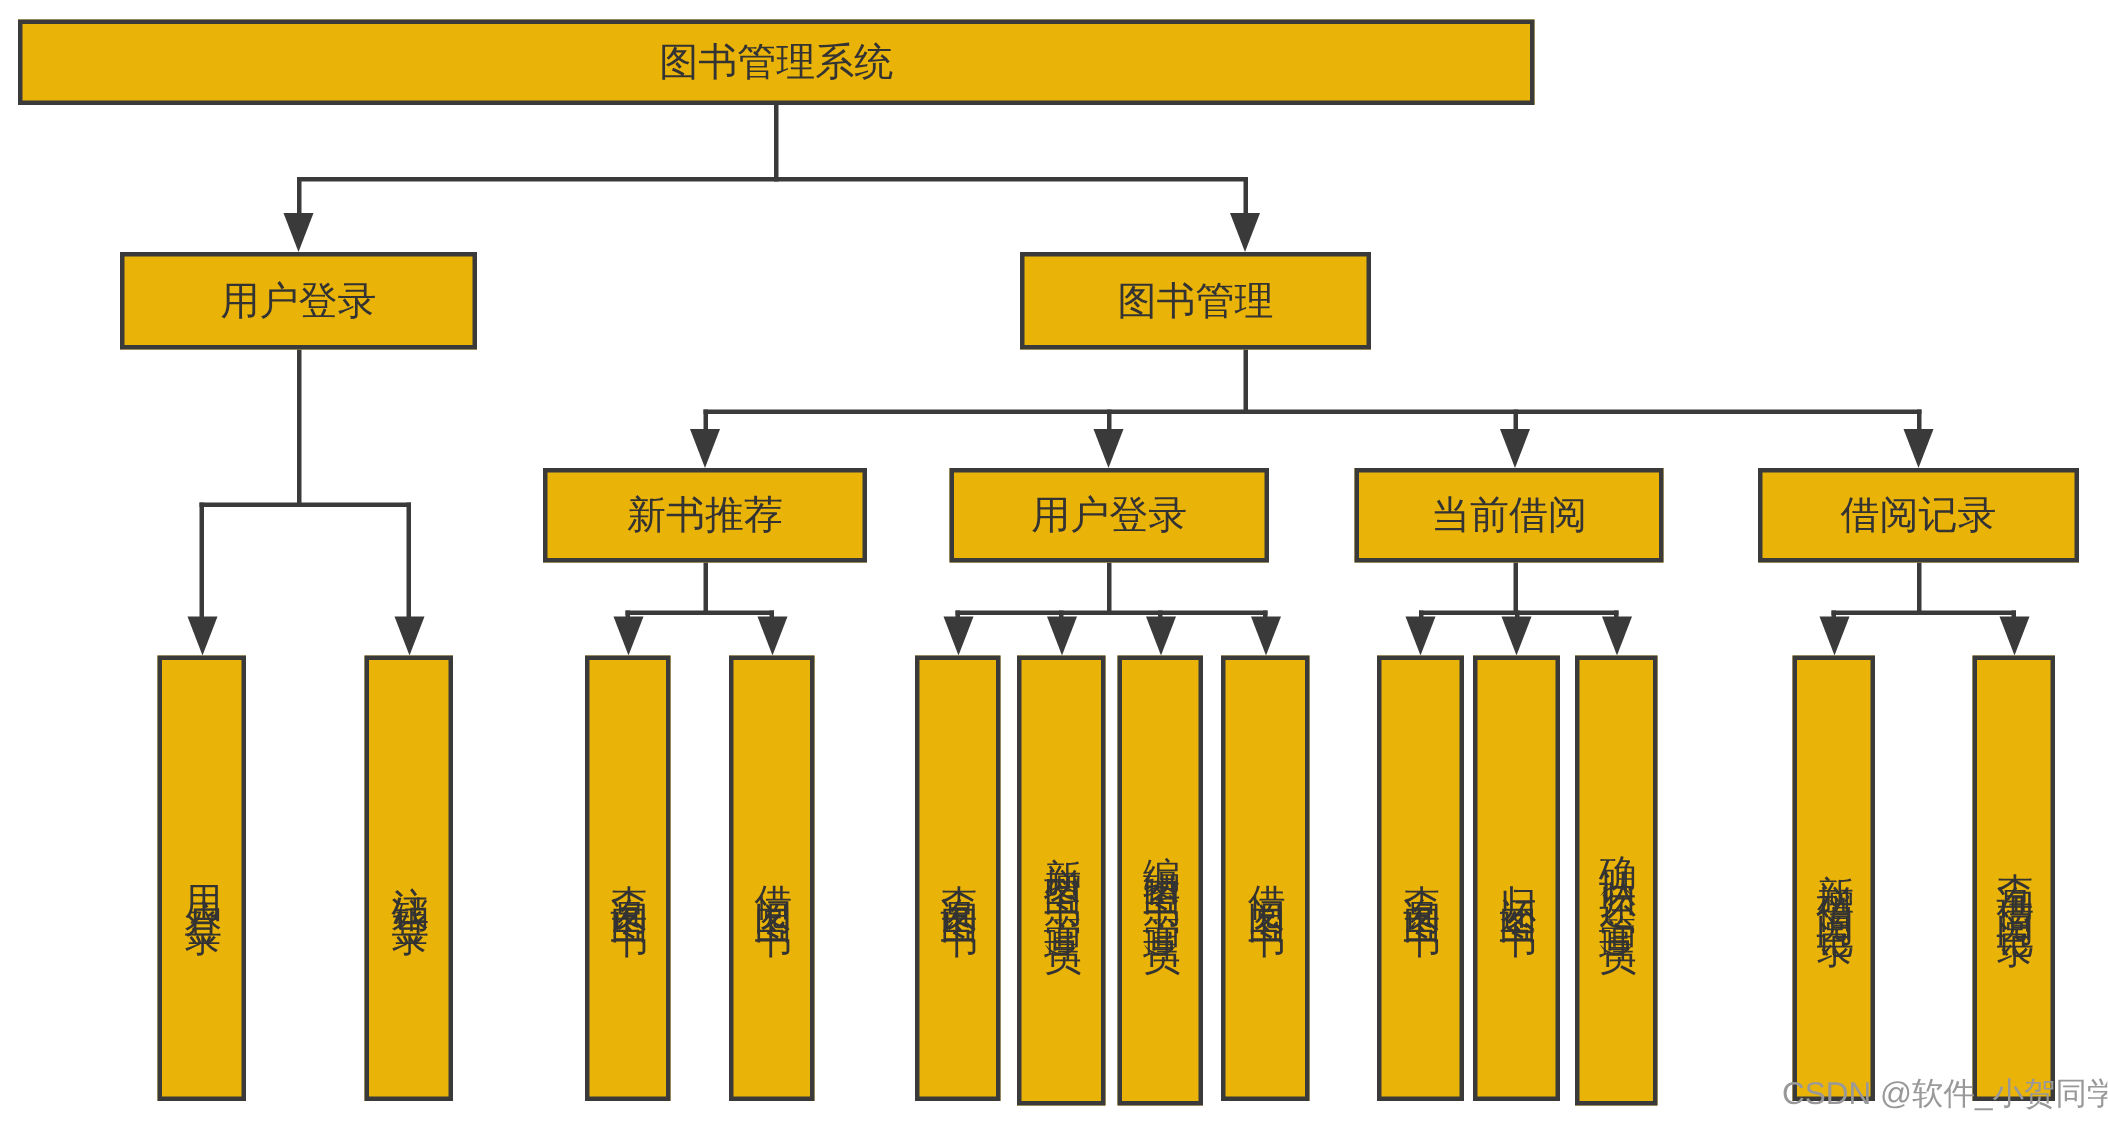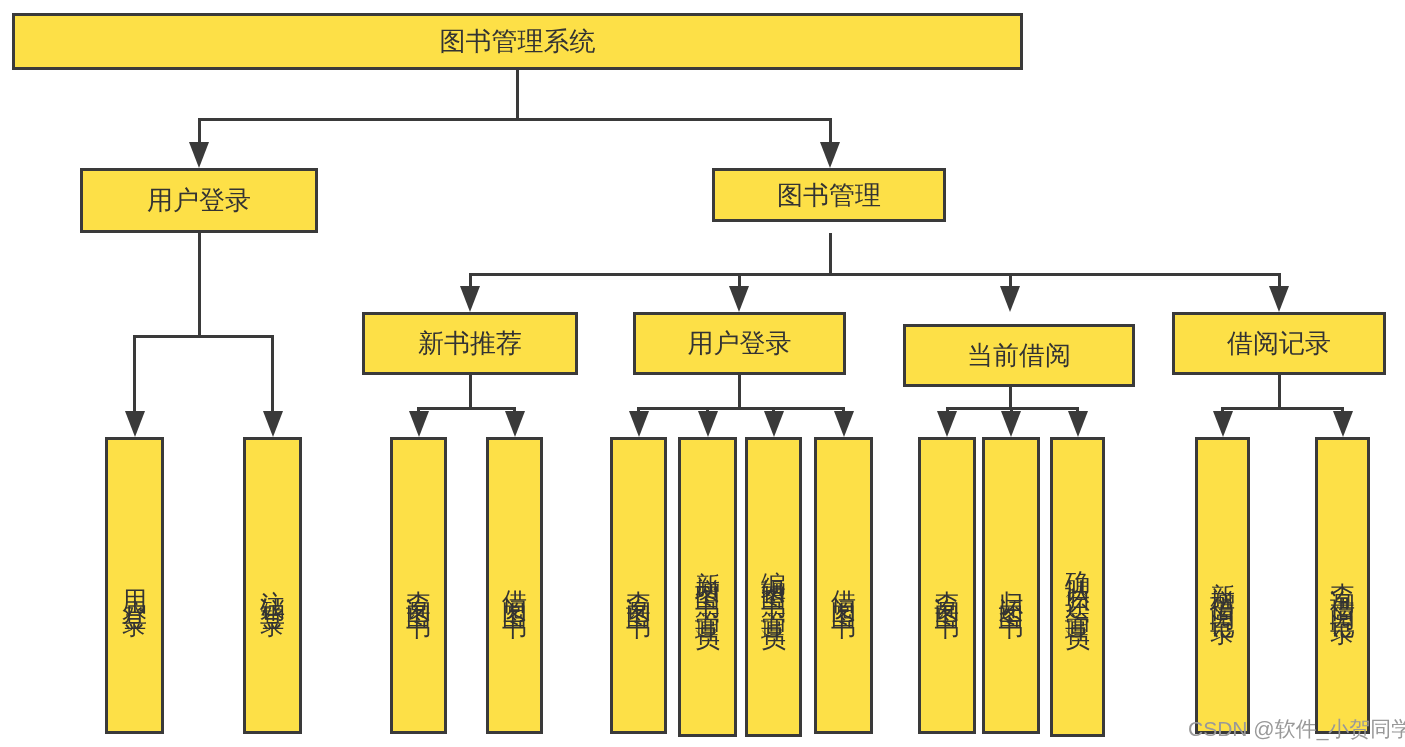--- a/index.html
+++ b/index.html
@@ -8,21 +8,21 @@
     position: relative;
     width: 1405px;
     height: 747px;
     background: var(--bg, #ffffff);
     font-family: "Liberation Sans", "DejaVu Sans", sans-serif;
     color: var(--text, #333333);
     overflow: hidden;
   }
   .box {
     position: absolute;
-    background: #fde047;
+    background: #eab308;
     border: 3px solid var(--line, #3a3a3a);
     display: flex;
     align-items: center;
     justify-content: center;
     font-size: 26px;
     color: var(--text, #333333);
     white-space: nowrap;
     z-index: 1;
   }
   .leaf { z-index: 1; }
@@ -58,25 +58,25 @@
   }
 </style>
 </head>
 <body>
 
 <div class="canvas" style="--line: #3a3a3a; --text: #333333; --watermark: #999999; --bg: #ffffff;">
 
   <div class="box" style="left:12px; top:13px; width:1011px; height:57px;">图书管理系统</div>
 
   <div class="box" style="left:80px; top:168px; width:238px; height:65px;">用户登录</div>
-  <div class="box" style="left:712px; top:168px; width:234px; height:54px;">图书管理</div>
+  <div class="box" style="left:680px; top:168px; width:234px; height:65px;">图书管理</div>
 
   <div class="box" style="left:362px; top:312px; width:216px; height:63px;">新书推荐</div>
   <div class="box" style="left:633px; top:312px; width:213px; height:63px;">用户登录</div>
-  <div class="box" style="left:903px; top:324px; width:232px; height:63px;">当前借阅</div>
+  <div class="box" style="left:903px; top:312px; width:206px; height:63px;">当前借阅</div>
   <div class="box" style="left:1172px; top:312px; width:214px; height:63px;">借阅记录</div>
 
   <div class="box leaf" style="left:105px; top:437px; width:59px; height:297px;">
     <span class="vtext">用户登录</span>
   </div>
   <div class="box leaf" style="left:243px; top:437px; width:59px; height:297px;">
     <span class="vtext">注销登录</span>
   </div>
 
   <div class="box leaf" style="left:390px; top:437px; width:57px; height:297px;">

